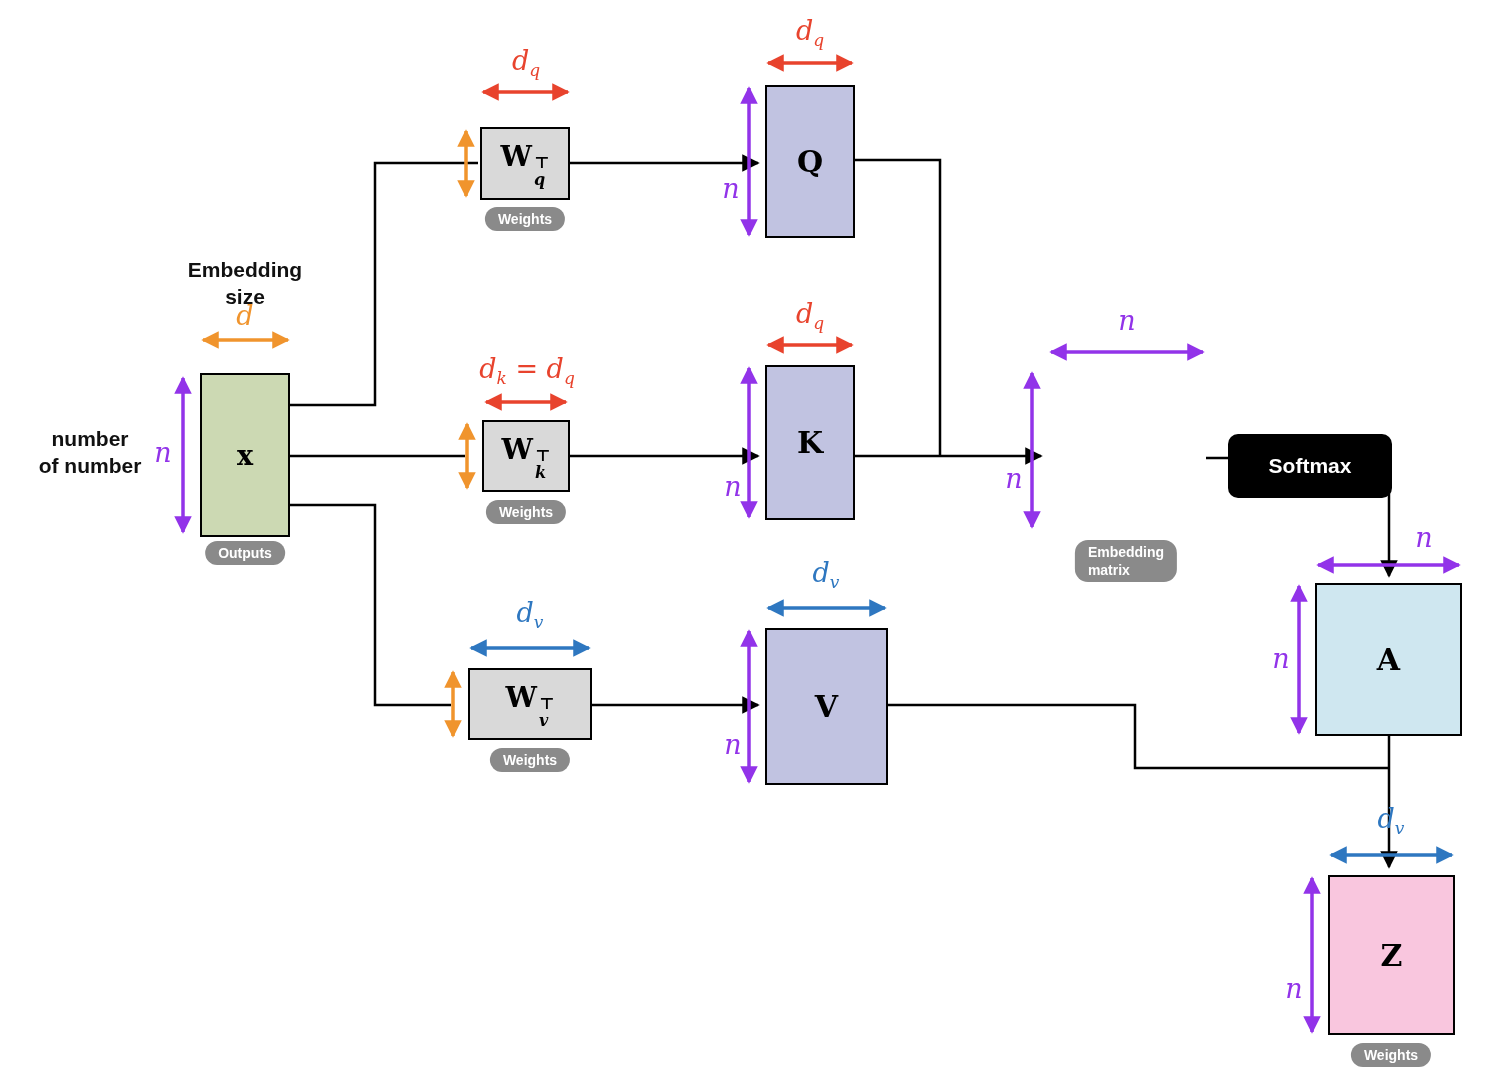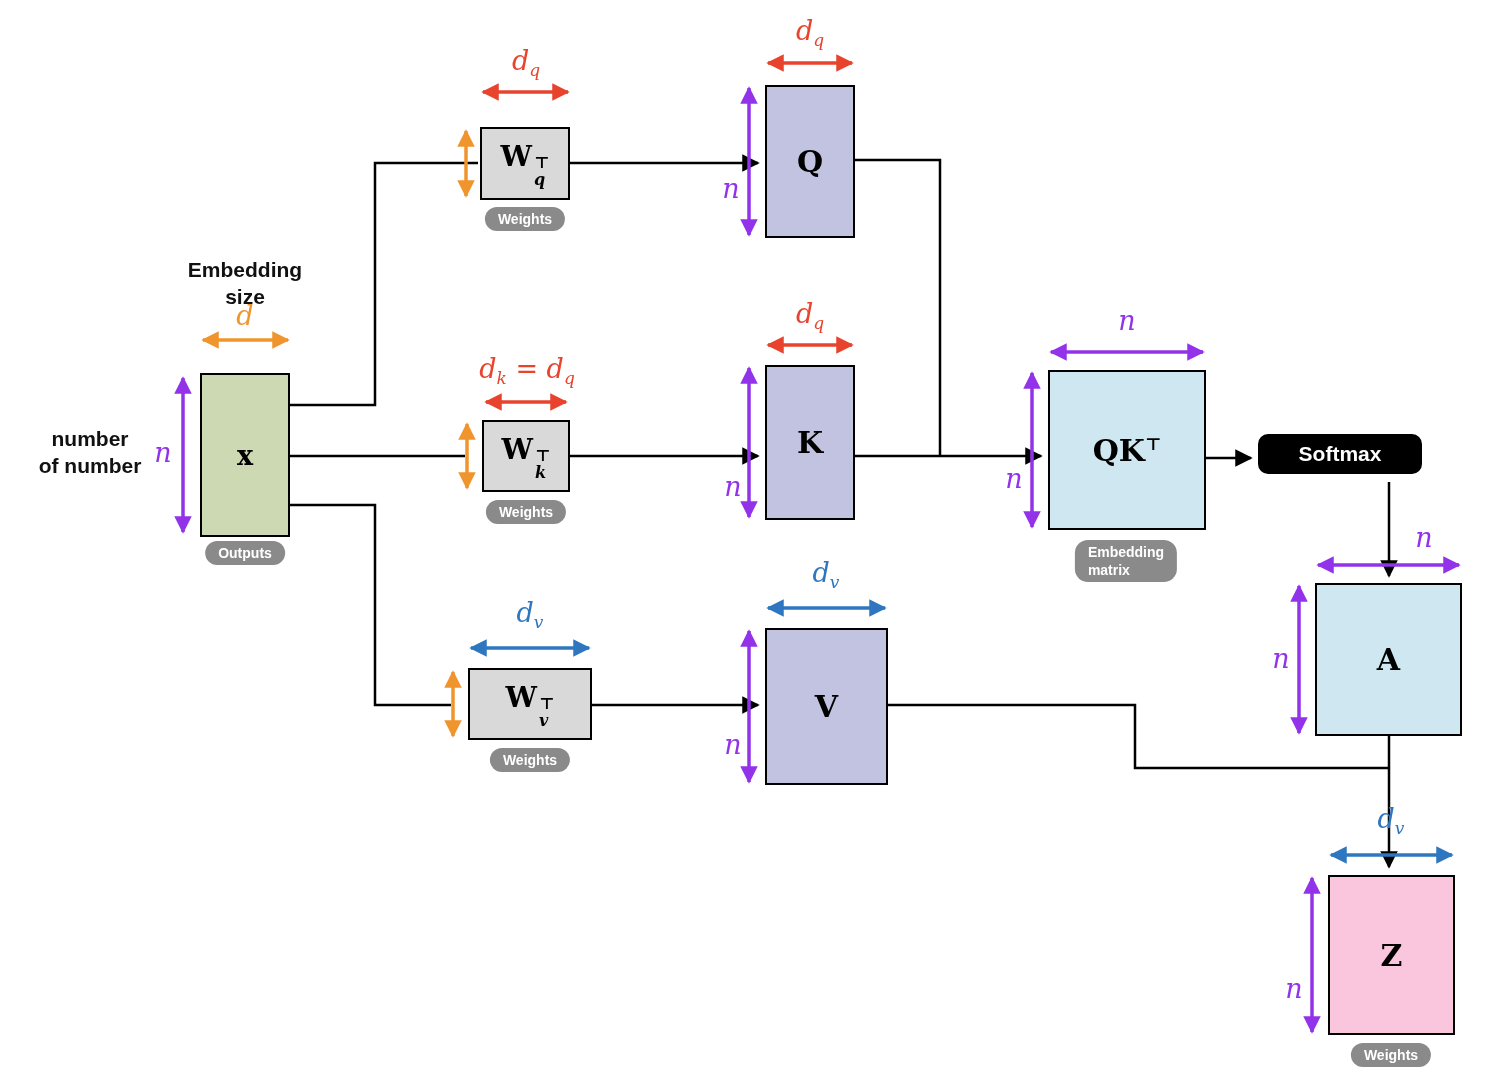--- a/index.html
+++ b/index.html
@@ -133,25 +133,22 @@
   </div>
 
   <div class="box lav" style="left:765px;top:365px;width:90px;height:155px">
     <span class="mat">K</span>
   </div>
 
   <div class="box lav" style="left:765px;top:628px;width:123px;height:157px">
     <span class="mat">V</span>
   </div>
 
-  <div class="box blu" style="left:1048px;top:370px;width:158px;height:160px">
-    <span class="mat"><span>QK</span><sup class="matsup">⊤</sup></span>
-  </div>
 
-  <div class="softmax" style="left:1258px;top:434px;width:164px;height:40px">
+  <div class="softmax" style="left:1228px;top:434px;width:164px;height:64px">
     <span>Softmax</span>
   </div>
 
   <div class="box blu" style="left:1315px;top:583px;width:147px;height:153px">
     <span class="mat">A</span>
   </div>
 
   <div class="box pink" style="left:1328px;top:875px;width:127px;height:160px">
     <span class="mat">Z</span>
   </div>

